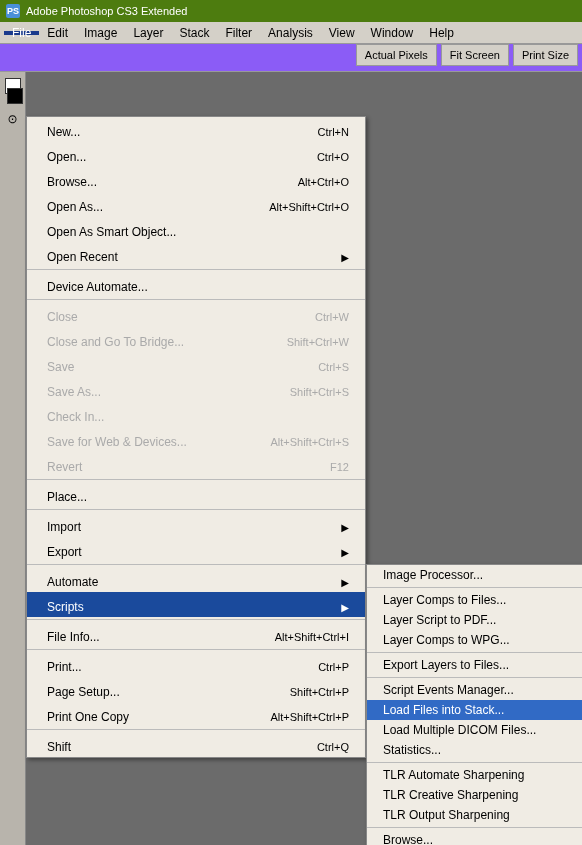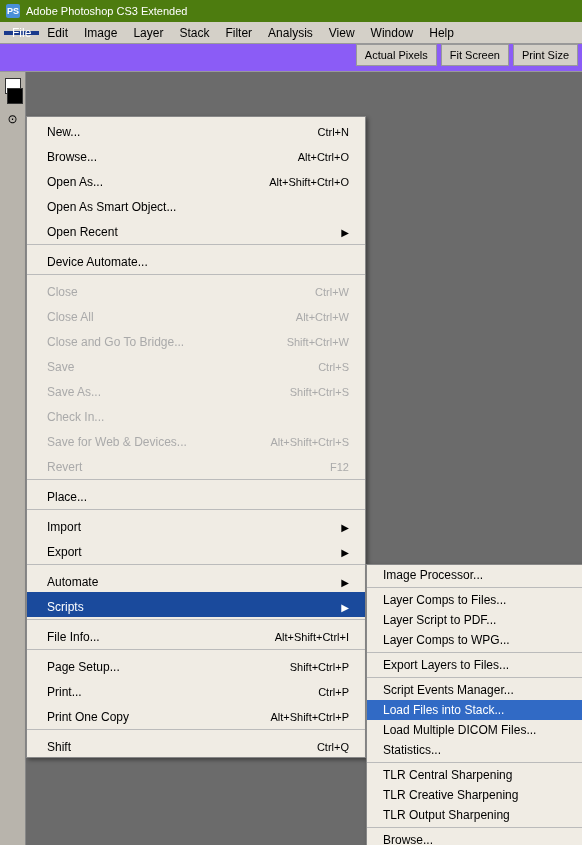--- a/index.html
+++ b/index.html
@@ -231,20 +231,24 @@
 
   <div class="canvas-area">
 
     <div class="file-menu-dropdown">
 
       <div class="menu-entry">
         <span>New...</span>
         <span class="shortcut">Ctrl+N</span>
       </div>
       <div class="menu-entry">
+        <span>Open...</span>
+        <span class="shortcut">Ctrl+O</span>
+      </div>
+      <div class="menu-entry">
         <span>Browse...</span>
         <span class="shortcut">Alt+Ctrl+O</span>
       </div>
       <div class="menu-entry">
         <span>Open As...</span>
         <span class="shortcut">Alt+Shift+Ctrl+O</span>
       </div>
       <div class="menu-entry">
         <span>Open As Smart Object...</span>
       </div>
@@ -257,24 +261,20 @@
 
       <div class="menu-entry">
         <span>Device Automate...</span>
       </div>
 
       <div class="menu-separator"></div>
 
       <div class="menu-entry disabled">
         <span>Close</span>
         <span class="shortcut">Ctrl+W</span>
-      </div>
-      <div class="menu-entry disabled">
-        <span>Close All</span>
-        <span class="shortcut">Alt+Ctrl+W</span>
       </div>
       <div class="menu-entry disabled">
         <span>Close and Go To Bridge...</span>
         <span class="shortcut">Shift+Ctrl+W</span>
       </div>
       <div class="menu-entry disabled">
         <span>Save</span>
         <span class="shortcut">Ctrl+S</span>
       </div>
       <div class="menu-entry disabled">
@@ -324,28 +324,28 @@
       <div class="menu-separator"></div>
 
       <div class="menu-entry">
         <span>File Info...</span>
         <span class="shortcut">Alt+Shift+Ctrl+I</span>
       </div>
 
       <div class="menu-separator"></div>
 
       <div class="menu-entry">
+        <span>Print...</span>
+        <span class="shortcut">Ctrl+P</span>
+      </div>
+      <div class="menu-entry">
         <span>Page Setup...</span>
         <span class="shortcut">Shift+Ctrl+P</span>
       </div>
       <div class="menu-entry">
-        <span>Print...</span>
-        <span class="shortcut">Ctrl+P</span>
-      </div>
-      <div class="menu-entry">
         <span>Print One Copy</span>
         <span class="shortcut">Alt+Shift+Ctrl+P</span>
       </div>
 
       <div class="menu-separator"></div>
 
       <div class="menu-entry">
         <span>Shift</span>
         <span class="shortcut">Ctrl+Q</span>
       </div>
@@ -377,21 +377,21 @@
         <span>Load Files into Stack...</span>
       </div>
       <div class="submenu-entry">
         <span>Load Multiple DICOM Files...</span>
       </div>
       <div class="submenu-entry">
         <span>Statistics...</span>
       </div>
       <div class="submenu-separator"></div>
       <div class="submenu-entry">
-        <span>TLR Central Sharpening</span>
+        <span>TLR Automate Sharpening</span>
       </div>
       <div class="submenu-entry">
         <span>TLR Creative Sharpening</span>
       </div>
       <div class="submenu-entry">
         <span>TLR Output Sharpening</span>
       </div>
       <div class="submenu-separator"></div>
       <div class="submenu-entry">
         <span>Browse...</span>

